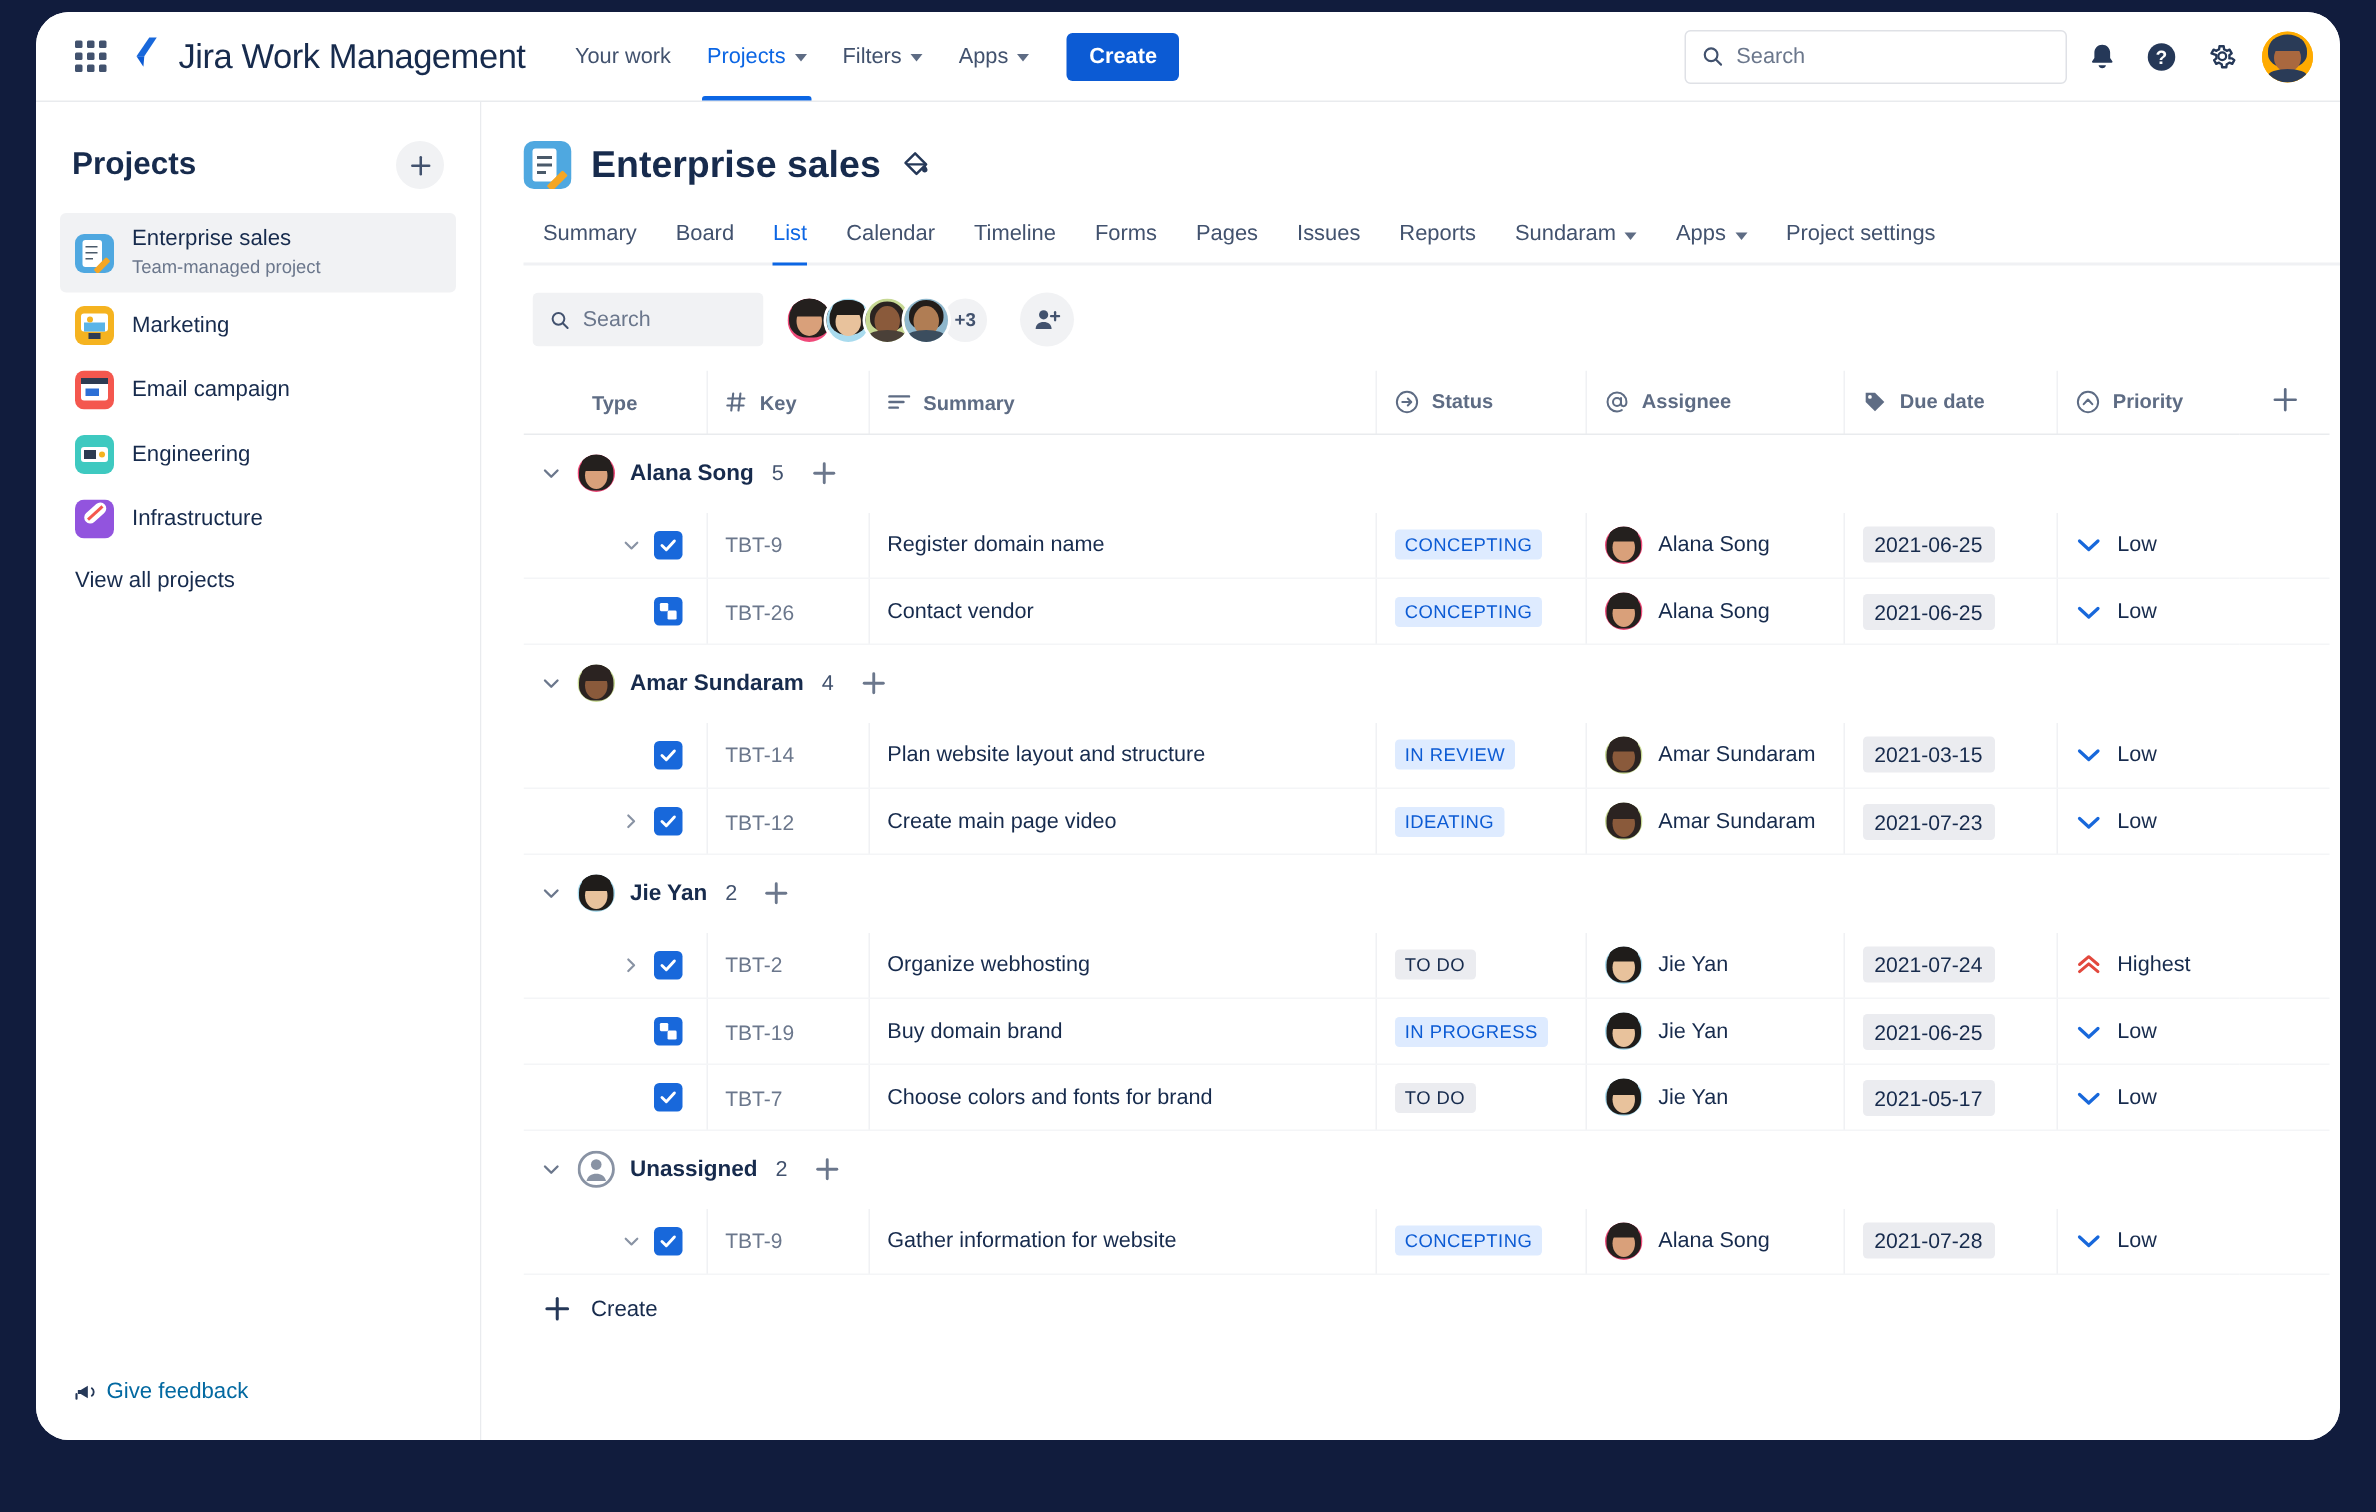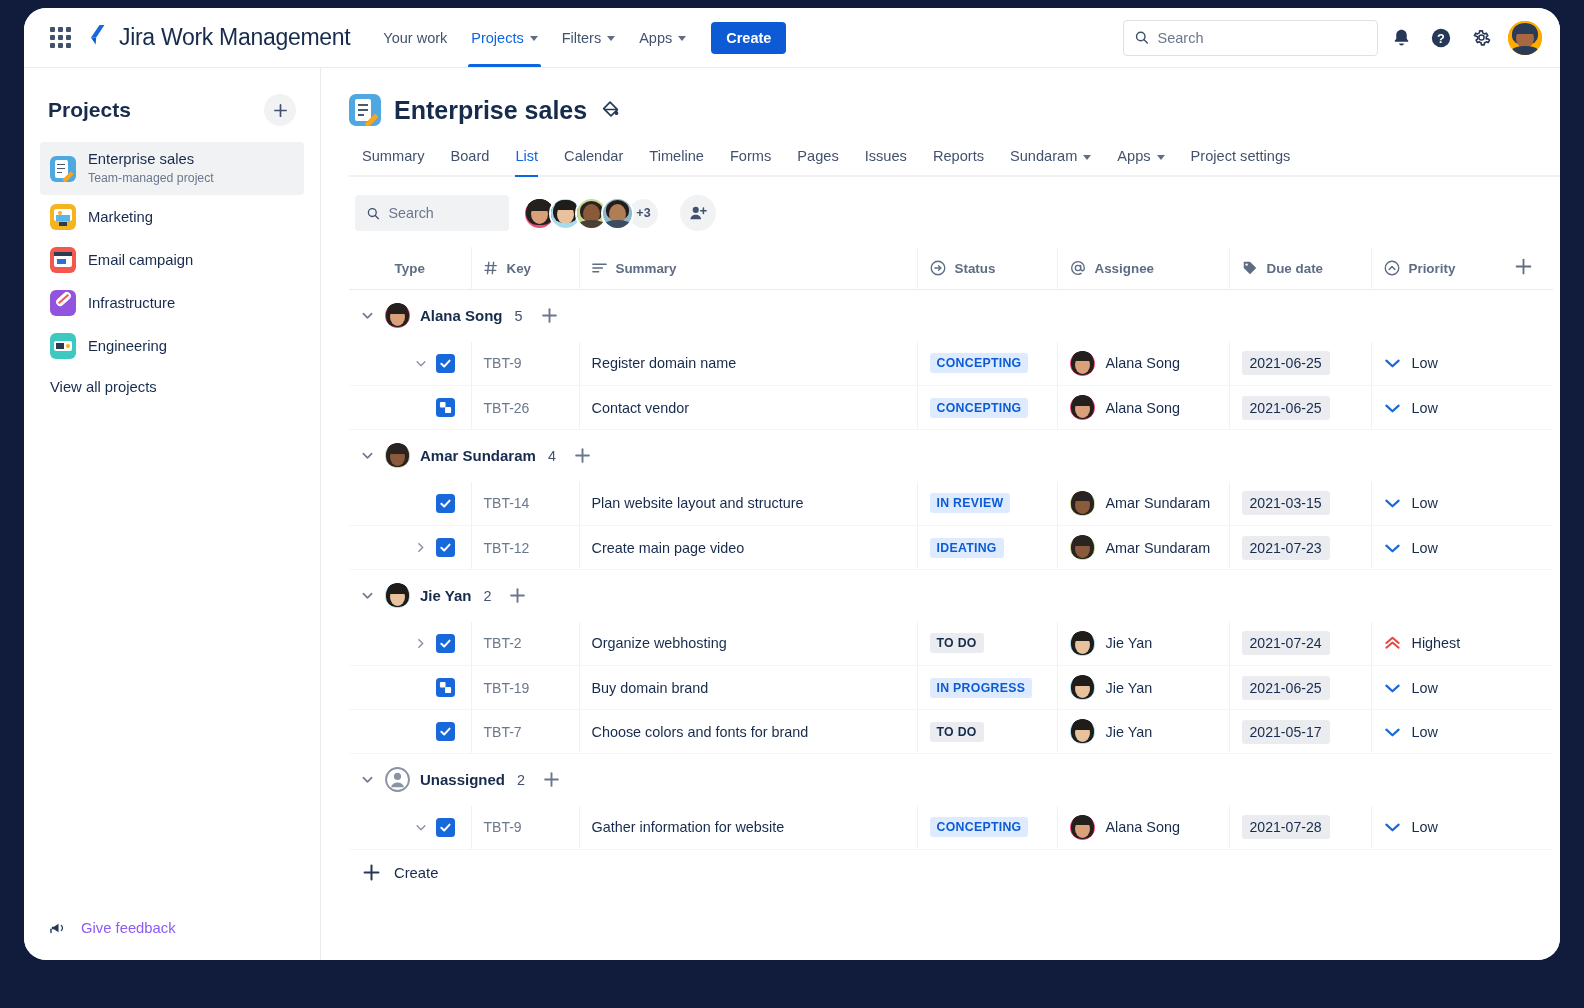--- a/index.html
+++ b/index.html
@@ -81,21 +81,21 @@
   .sb-item {
     display: flex; align-items: center; gap: 12px;
     padding: 8px 10px; border-radius: 4px; cursor: pointer;
     color: #172b4d; font-size: 14.8px;
   }
   .sb-item.active { background: #f1f2f4; }
   .sb-item .txt { display: flex; flex-direction: column; line-height: 1.3; }
   .sb-item .sub { font-size: 12.3px; color: #6b778c; margin-top: 2px; }
   .pico { width: 26px; height: 26px; border-radius: 6px; flex: 0 0 26px; position: relative; overflow: hidden; }
   .viewall { font-size: 14.8px; color: #172b4d; padding: 12px 10px; cursor: pointer; }
-  .sb-footer { margin-top: auto; display: flex; align-items: center; gap: 13px; padding: 16px 10px 24px 10px; cursor: pointer; font-size: 14.8px; color: #8b5cf6; }
+  .sb-footer { margin-top: auto; display: flex; align-items: center; gap: 3px; padding: 16px 10px 24px 10px; cursor: pointer; font-size: 14.8px; color: #0369a1; }
 
   
   .main { flex: 1; min-width: 0; display: flex; flex-direction: column; background: #fff; padding: 0 0 0 28px; overflow: hidden; }
   .proj-head { display: flex; align-items: center; gap: 13px; padding: 26px 0 12px 0; }
   .proj-ico { width: 32px; height: 32px; border-radius: 7px; position: relative; overflow: hidden; flex:0 0 32px; }
   .proj-title { font-size: 25px; font-weight: 700; color: #172b4d; }
   .paint-ico { width: 22px; height: 22px; cursor: pointer; }
 
   .tabs { display: flex; align-items: flex-end; gap: 0; border-bottom: 2px solid #f0f1f4; padding-right: 28px; }
   .tab {
@@ -122,35 +122,35 @@
   .add-person { width: 36px; height: 36px; border-radius: 50%; background: #f1f2f4; display:flex; align-items:center; justify-content:center; cursor:pointer; margin-left: 8px; }
 
   
   .tablewrap { flex: 1; overflow: hidden; padding-right: 28px; }
   table.list { border-collapse: collapse; width: 100%; table-layout: fixed; }
   table.list th {
     font-size: 13.4px; color: #5e6c84; font-weight: 600; text-align: left;
     padding: 11px 12px; border-bottom: 1.5px solid #e9ebee; border-right: 1.5px solid #f0f1f4;
     white-space: nowrap; vertical-align: middle;
   }
-  table.list th .thin { display: flex; align-items: center; gap: 9px; }
+  table.list th .thin { display: flex; gap: 9px; }
   td { border-right: 1.5px solid #f0f1f4; border-bottom: 1.5px solid #f4f5f7; padding: 0 12px; height: 44px; font-size: 14.4px; color: #172b4d; vertical-align: middle; }
   tr.grouprow td { border: none; height: 52px; padding-left: 0; }
   .grouphead { display: flex; align-items: center; gap: 10px; padding-left: 10px; }
   .gh-chev { width: 16px; cursor: pointer; display:flex; align-items:center; justify-content:center; }
   .gh-av { width: 25px; height: 25px; border-radius: 50%; position: relative; overflow: hidden; flex: 0 0 25px; }
   .gh-name { font-size: 15px; font-weight: 700; color: #172b4d; }
   .gh-count { font-size: 14.4px; color: #42526e; margin-left: 2px; }
   .gh-plus { margin-left: 8px; cursor: pointer; display:flex; }
 
   .typecell { display: flex; align-items: center; justify-content: flex-end; gap: 9px; padding-right: 4px; }
   .rowchev { width: 12px; display: flex; align-items: center; justify-content: center; cursor: pointer; }
   .ti { width: 19px; height: 19px; border-radius: 3.5px; background: #1868db; display:flex; align-items:center; justify-content:center; flex:0 0 19px; }
   .keycell { color: #6b778c; font-size: 14px; }
-  .badge { display: inline-block; font-size: 12.3px; font-weight: 700; letter-spacing: 0.3px; padding: 3px 7px; border-radius: 3px; }
+  .badge { display: inline-block; font-size: 12.3px; font-weight: 400; letter-spacing: 0.3px; padding: 3px 7px; border-radius: 3px; }
   .b-blue { background: #deebff; color: #0c5bd4; }
   .b-grey { background: #ebecf0; color: #172b4d; }
   .assignee { display: flex; align-items: center; gap: 11px; }
   .as-av { width: 25px; height: 25px; border-radius: 50%; position: relative; overflow: hidden; flex: 0 0 25px; }
   .datechip { background: #ebecf0; border-radius: 3px; padding: 4px 8px; font-size: 14.1px; color: #172b4d; display:inline-block; }
   .pricell { display: flex; align-items: center; gap: 11px; }
   .createrow { display: flex; align-items: center; gap: 14px; padding: 14px 0 0 14px; cursor: pointer; font-size: 14.8px; color: #172b4d; }
 
   
   .f-bg { position: absolute; inset: 0; }
@@ -294,38 +294,38 @@
             <div style="position:absolute;left:4px;top:5px;width:18px;height:4px;background:#2d3b52"></div>
             <div style="position:absolute;left:7px;top:12px;width:9px;height:5px;background:#2c6fd6"></div>
           </div>
           <div class="txt">
               <span>Email campaign</span>
             </div>
         </div>
 
         <div class="sb-item">
           <div class="pico">
-            <div class="f-bg" style="background:#9254de"></div>
-            <div style="position:absolute;left:5px;top:5px;width:17px;height:8px;background:#fff;border-radius:5px;transform:rotate(-42deg);transform-origin:center"></div>
-            <div style="position:absolute;left:7px;top:8px;width:13px;height:2px;background:#f4574e;transform:rotate(-42deg)"></div>
-          </div>
-          <div class="txt">
-              <span>Infrastructure</span>
-            </div>
-        </div>
-
-        <div class="sb-item">
-          <div class="pico">
             <div class="f-bg" style="background:#3ec9c0"></div>
             <div style="position:absolute;left:4px;top:8px;width:18px;height:10px;background:#fff;border-radius:2px"></div>
             <div style="position:absolute;left:6px;top:10px;width:8px;height:6px;background:#2d3b52"></div>
             <div style="position:absolute;left:16px;top:11px;width:4px;height:4px;background:#f5b320;border-radius:50%"></div>
           </div>
           <div class="txt">
               <span>Engineering</span>
+            </div>
+        </div>
+
+        <div class="sb-item">
+          <div class="pico">
+            <div class="f-bg" style="background:#9254de"></div>
+            <div style="position:absolute;left:5px;top:5px;width:17px;height:8px;background:#fff;border-radius:5px;transform:rotate(-42deg);transform-origin:center"></div>
+            <div style="position:absolute;left:7px;top:8px;width:13px;height:2px;background:#f4574e;transform:rotate(-42deg)"></div>
+          </div>
+          <div class="txt">
+              <span>Infrastructure</span>
             </div>
         </div>
       </div>
 
       <div class="viewall">View all projects</div>
 
       <div class="sb-footer">
         <svg width="18" height="16" viewBox="0 0 20 18">
           <path d="M2 7.5v3h2.2l5.3 3.2V4.3L4.2 7.5H2z" fill="#253858"></path>
           <path d="M1 10.5v3.5" stroke="#253858" stroke-width="1.6" stroke-linecap="round"></path>

